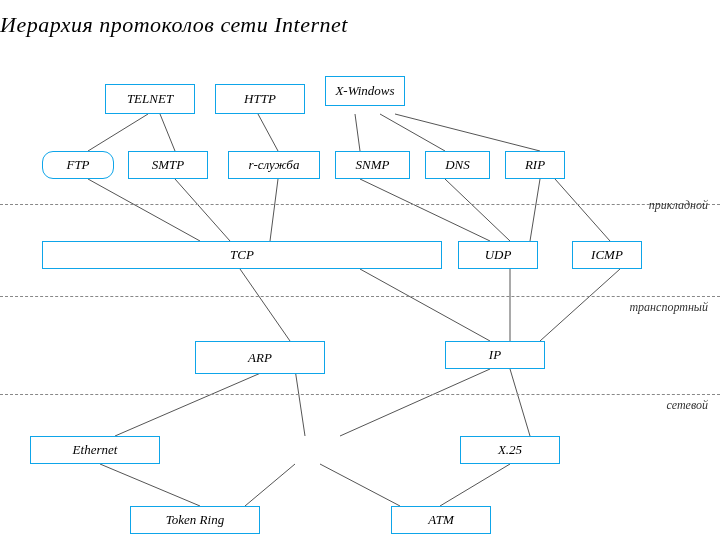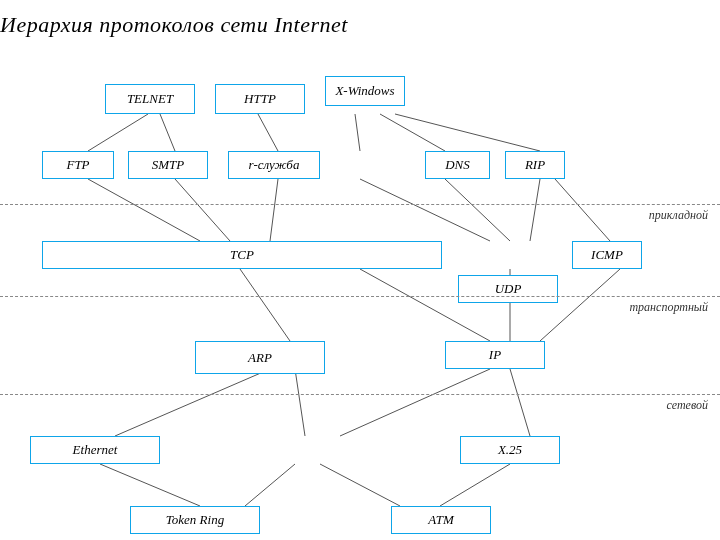--- a/index.html
+++ b/index.html
@@ -116,31 +116,32 @@
 
     <line x1="320" y1="418" x2="400" y2="460" stroke="#555" stroke-width="1"></line>
 
     <line x1="510" y1="418" x2="440" y2="460" stroke="#555" stroke-width="1"></line>
   </svg>
 
   <div class="box" style="left:105px;top:38px;width:90px;height:30px;">TELNET</div>
   <div class="box" style="left:215px;top:38px;width:90px;height:30px;">HTTP</div>
   <div class="box" style="left:325px;top:30px;width:80px;height:30px;">X-Windows</div>
 
-  <div class="box" style="left:42px;top:105px;width:72px;height:28px;">FTP</div>
+  <div class="box" style="left:42px;top:105px;width:72px;height:28px;border-radius:11px;">FTP</div>
   <div class="box" style="left:128px;top:105px;width:80px;height:28px;">SMTP</div>
   <div class="box" style="left:228px;top:105px;width:92px;height:28px;">r-служба</div>
+  <div class="box" style="left:335px;top:105px;width:75px;height:28px;">SNMP</div>
   <div class="box" style="left:425px;top:105px;width:65px;height:28px;">DNS</div>
   <div class="box" style="left:505px;top:105px;width:60px;height:28px;">RIP</div>
 
   <div class="dashed-line" style="top:158px;"></div>
-  <div class="layer-label" style="top:162px;">прикладной</div>
+  <div class="layer-label" style="top:152px;">прикладной</div>
 
   <div class="box" style="left:42px;top:195px;width:400px;height:28px;">TCP</div>
-  <div class="box" style="left:458px;top:195px;width:100px;height:28px;margin-top:34px;">UDP</div>
+  <div class="box" style="left:458px;top:195px;width:80px;height:28px;">UDP</div>
   <div class="box" style="left:572px;top:195px;width:70px;height:28px;">ICMP</div>
 
   <div class="dashed-line" style="top:250px;"></div>
   <div class="layer-label" style="top:254px;">транспортный</div>
 
   <div class="box" style="left:195px;top:295px;width:130px;height:33px;">ARP</div>
   <div class="box" style="left:445px;top:295px;width:100px;height:28px;">IP</div>
 
   <div class="dashed-line" style="top:348px;"></div>
   <div class="layer-label" style="top:352px;">сетевой</div>

